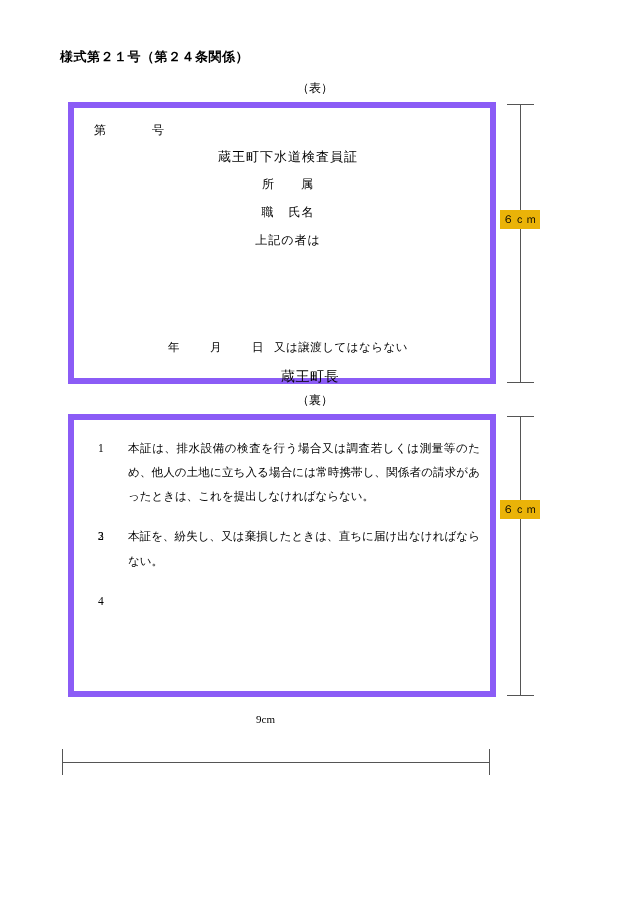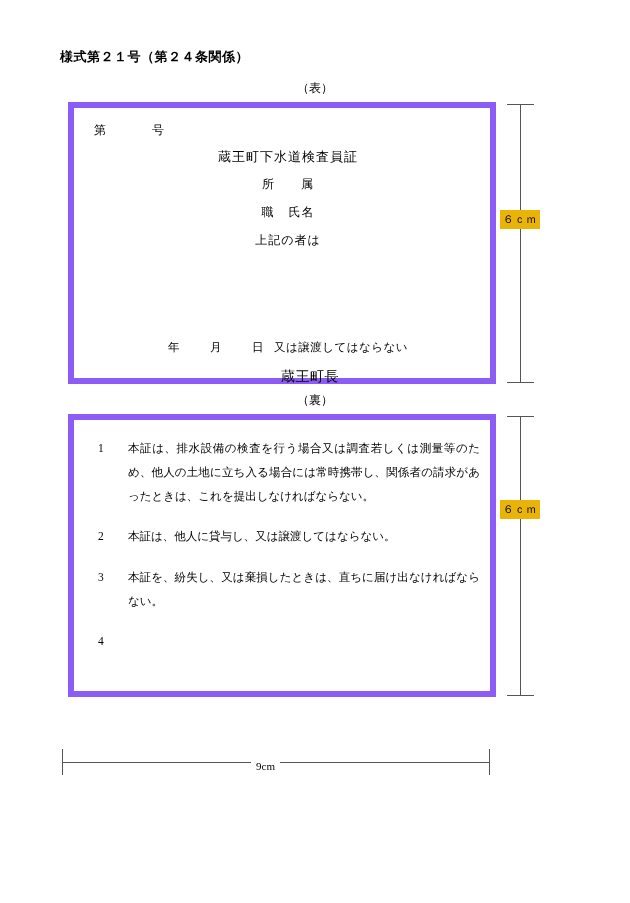--- a/index.html
+++ b/index.html
@@ -215,35 +215,34 @@
   <div class="side-label side-label-back">（裏）</div>
 
   <div class="card card-back">
     <div class="back-list">
       <div class="back-item">
         <span class="num">1</span>
         <span>本証は、排水設備の検査を行う場合又は調査若しくは測量等のため、他人の土地に立ち入る場合には常時携帯し、関係者の請求があったときは、これを提出しなければならない。</span>
       </div>
       <div class="back-item">
         <span class="num">2</span>
-        <span>本証は、他人に貸与し、又は譲渡してはならない。</span>
       </div>
       <div class="back-item">
         <span class="num">3</span>
         <span>本証を、紛失し、又は棄損したときは、直ちに届け出なければならない。</span>
       </div>
       <div class="back-item">
         <span class="num">4</span>
       </div>
     </div>
   </div>
 
   <div class="dim-v" style="left:520px; top:416px; height:279px;"></div>
   <div class="dim-cap-top" style="left:507px; top:416px;"></div>
   <div class="dim-cap-bot" style="left:507px; top:695px;"></div>
   <div class="dim-text" style="left:500px; top:500px;">６ｃｍ</div>
 
   <div class="dim-h-line" style="left:62px; top:762px; width:428px;"></div>
   <div class="dim-h-cap" style="left:62px; top:749px;"></div>
   <div class="dim-h-cap" style="left:489px; top:749px;"></div>
-  <div class="dim-h-text" style="left:251px; top:760px;">9cm</div>
+  <div class="dim-h-text" style="left:251px; top:713px;">9cm</div>
 
 </div>
 
 </body></html>

